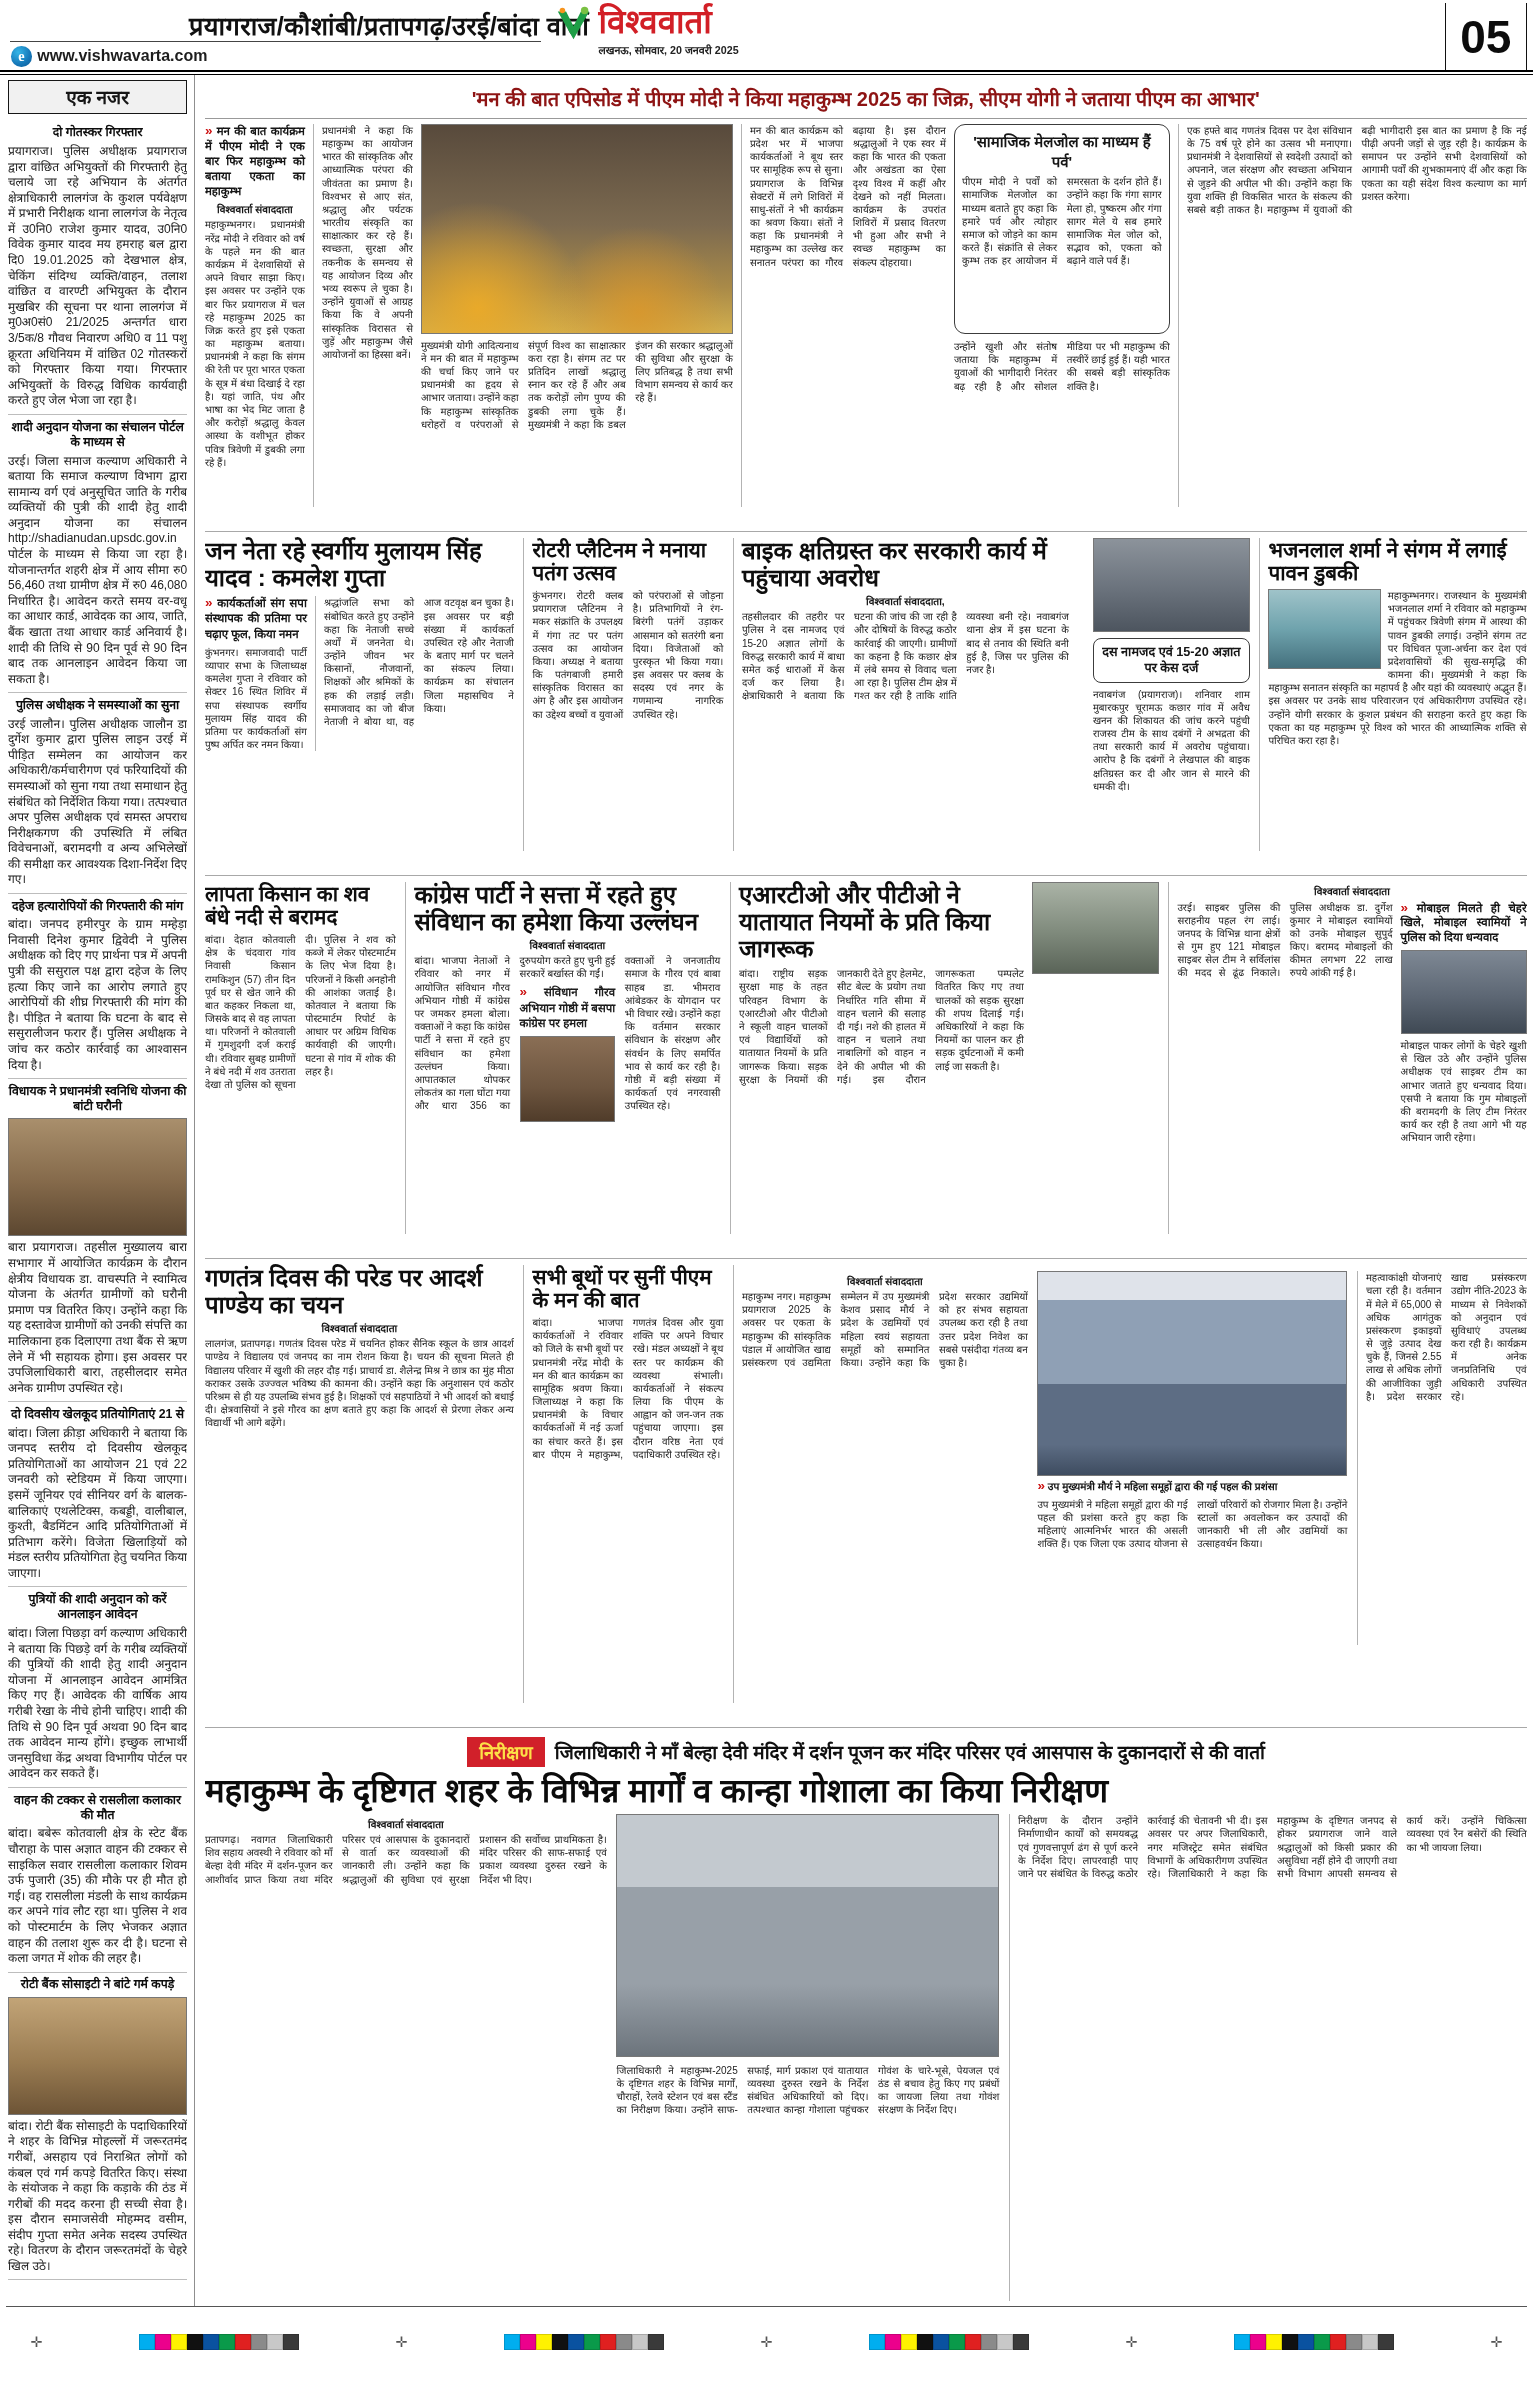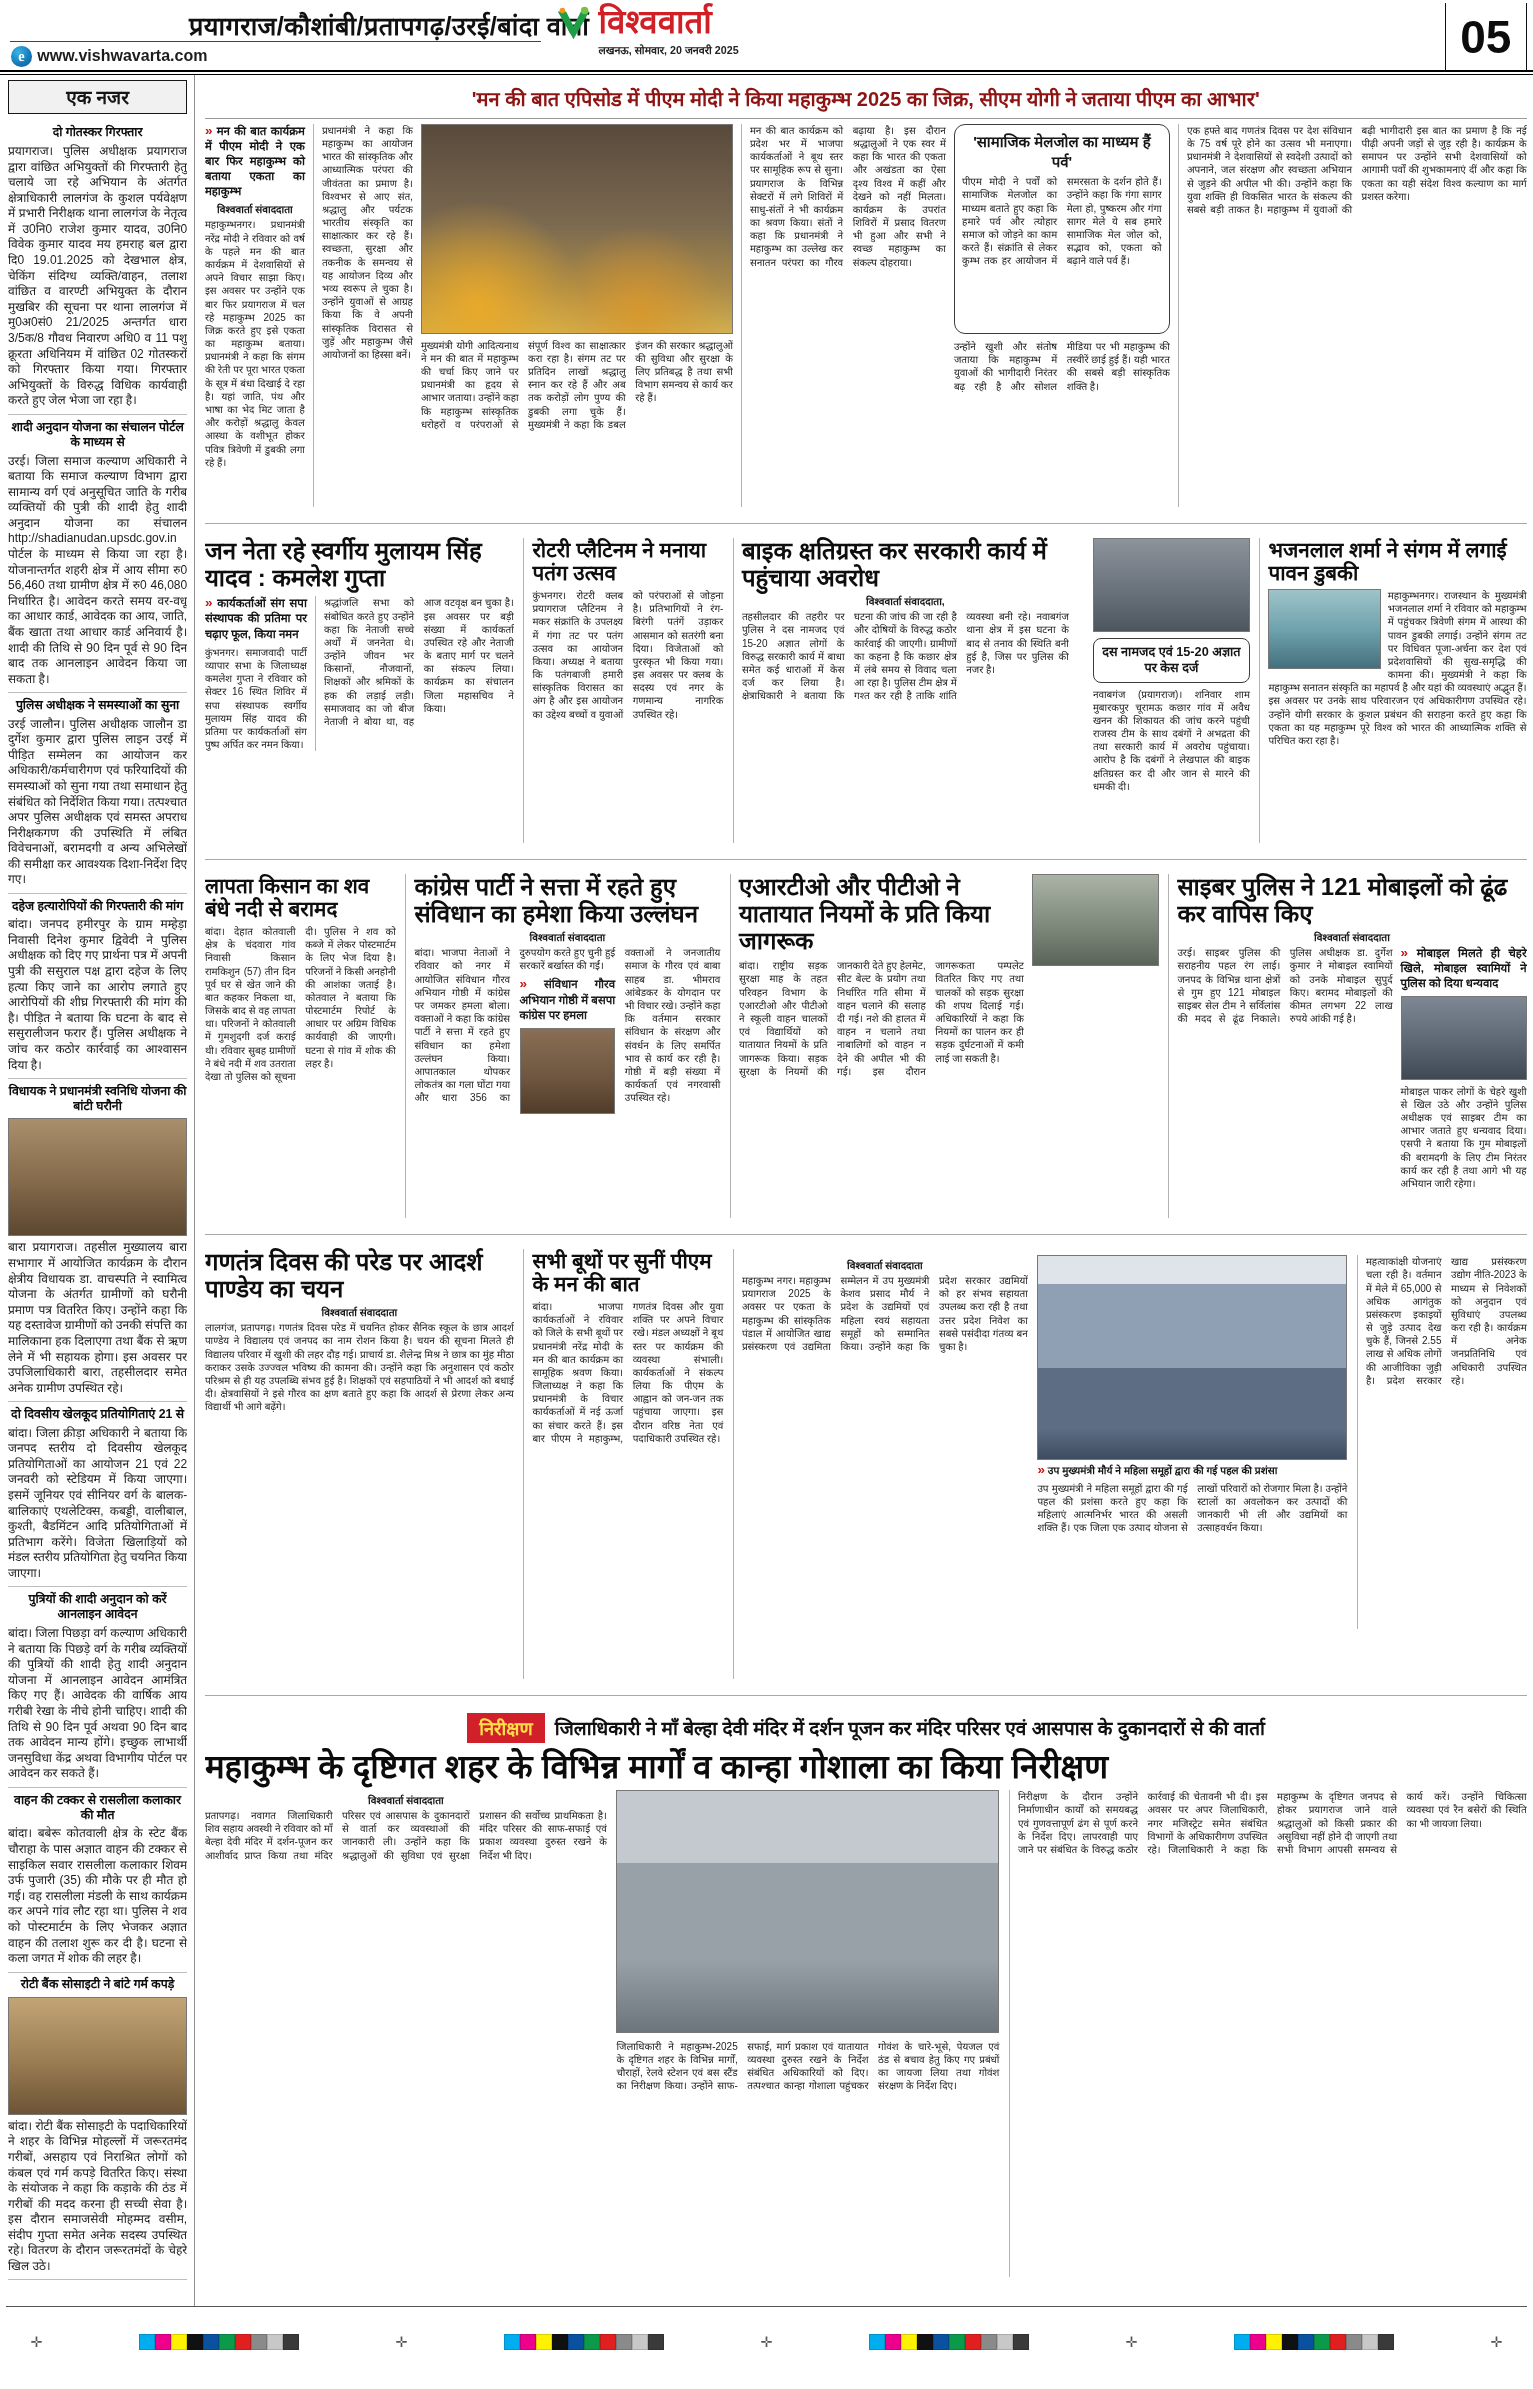--- a/index.html
+++ b/index.html
@@ -26,21 +26,21 @@
   .bs{font-size:12px;line-height:1.3;text-align:justify;color:#1c1c1c}
   .cols2{columns:2;column-gap:9.5px}
   .cols3{columns:3;column-gap:9.5px}
   .cols4{columns:4;column-gap:9.5px}
   .byline{font-weight:bold;text-align:center;font-size:10.3px;margin:2.4px 0}
   .pull{font-weight:bold;font-size:11.5px;line-height:1.32;text-align:justify}
   .mark{color:#cc1111;font-weight:bold;font-size:13.5px;line-height:1}
   h2{color:#0e0e0e;line-height:1.12;font-weight:bold}
   .hl30{font-size:24px}.hl26{font-size:20.7px}.hl40{font-size:32px}
   .vr{border-left:0.8px solid #b3b3b3;padding-left:8px}
-  .row{border-top:0.8px solid #a8a8a8;margin-top:16px;padding-top:14px;overflow:hidden}
+  .row{border-top:0.8px solid #a8a8a8;margin-top:24px;padding-top:6px;overflow:hidden}
   
   .lead-hl{font-size:37px;font-weight:bold;text-align:center;line-height:1.08;color:#0b0b0b}
   .lead-sub{font-size:20px;font-weight:bold;text-align:center;color:#8e1414;margin:6.4px 0 4.8px;border-bottom:0.8px solid #999;padding-bottom:6.4px}
   .lead-grid{display:grid;grid-template-columns:100px 100px 312px 205px 216px 1fr;gap:8px;height:383px;overflow:hidden;margin-top:3.2px}
   .roundbox{border:1.6px solid #3c3c3c;border-radius:11px;padding:6.4px 7.2px}
   .roundbox .bt{font-size:15px;font-weight:bold;text-align:center;margin-bottom:4px}
   
   .photo{border:0.8px solid #777;overflow:hidden;position:relative}
   .lead-photo{height:210px;background:radial-gradient(circle at 18% 88%,rgba(235,170,40,.95),transparent 34%),radial-gradient(circle at 70% 90%,rgba(220,150,40,.8),transparent 30%),linear-gradient(180deg,#584a3c,#7c6a50 48%,#a98a48 78%,#d2af4e)}
   .bike-photo{height:94px;background:linear-gradient(180deg,#8c939b,#6a727c 55%,#4d555f)}
@@ -232,21 +232,20 @@
         <article class="vr" style="display:grid;grid-template-columns:1fr 127px;gap:8px">
           <div>
             <h2 class="hl30">एआरटीओ और पीटीओ ने यातायात नियमों के प्रति किया जागरूक</h2>
             <div class="b cols3" style="margin-top:4.8px;height:262px">बांदा। राष्ट्रीय सड़क सुरक्षा माह के तहत परिवहन विभाग के एआरटीओ और पीटीओ ने स्कूली वाहन चालकों एवं विद्यार्थियों को यातायात नियमों के प्रति जागरूक किया। सड़क सुरक्षा के नियमों की जानकारी देते हुए हेलमेट, सीट बेल्ट के प्रयोग तथा निर्धारित गति सीमा में वाहन चलाने की सलाह दी गई। नशे की हालत में वाहन न चलाने तथा नाबालिगों को वाहन न देने की अपील भी की गई। इस दौरान जागरूकता पम्पलेट वितरित किए गए तथा चालकों को सड़क सुरक्षा की शपथ दिलाई गई। अधिकारियों ने कहा कि नियमों का पालन कर ही सड़क दुर्घटनाओं में कमी लाई जा सकती है।</div>
           </div>
           <div>
             <div class="photo arto-photo"></div>
           </div>
         </article>
         <article class="vr">
-          <h2 class="hl30">साइबर पुलिस ने 121 मोबाइलों को ढूंढ कर वापिस किए</h2>
           <div class="byline">विश्ववार्ता संवाददाता</div>
           <div style="display:flex;gap:8px">
             <div class="b cols2" style="flex:1">उरई। साइबर पुलिस की सराहनीय पहल रंग लाई। जनपद के विभिन्न थाना क्षेत्रों से गुम हुए 121 मोबाइल साइबर सेल टीम ने सर्विलांस की मदद से ढूंढ निकाले। पुलिस अधीक्षक डा. दुर्गेश कुमार ने मोबाइल स्वामियों को उनके मोबाइल सुपुर्द किए। बरामद मोबाइलों की कीमत लगभग 22 लाख रुपये आंकी गई है।</div>
             <div style="width:126px">
               <div class="subbold"><span class="mark">»</span> <span>मोबाइल मिलते ही चेहरे खिले, मोबाइल स्वामियों ने पुलिस को दिया धन्यवाद</span></div>
               <div class="photo cyber-photo"></div>
               <div class="b">मोबाइल पाकर लोगों के चेहरे खुशी से खिल उठे और उन्होंने पुलिस अधीक्षक एवं साइबर टीम का आभार जताते हुए धन्यवाद दिया। एसपी ने बताया कि गुम मोबाइलों की बरामदगी के लिए टीम निरंतर कार्य कर रही है तथा आगे भी यह अभियान जारी रहेगा।</div>
             </div>
           </div>
         </article>

